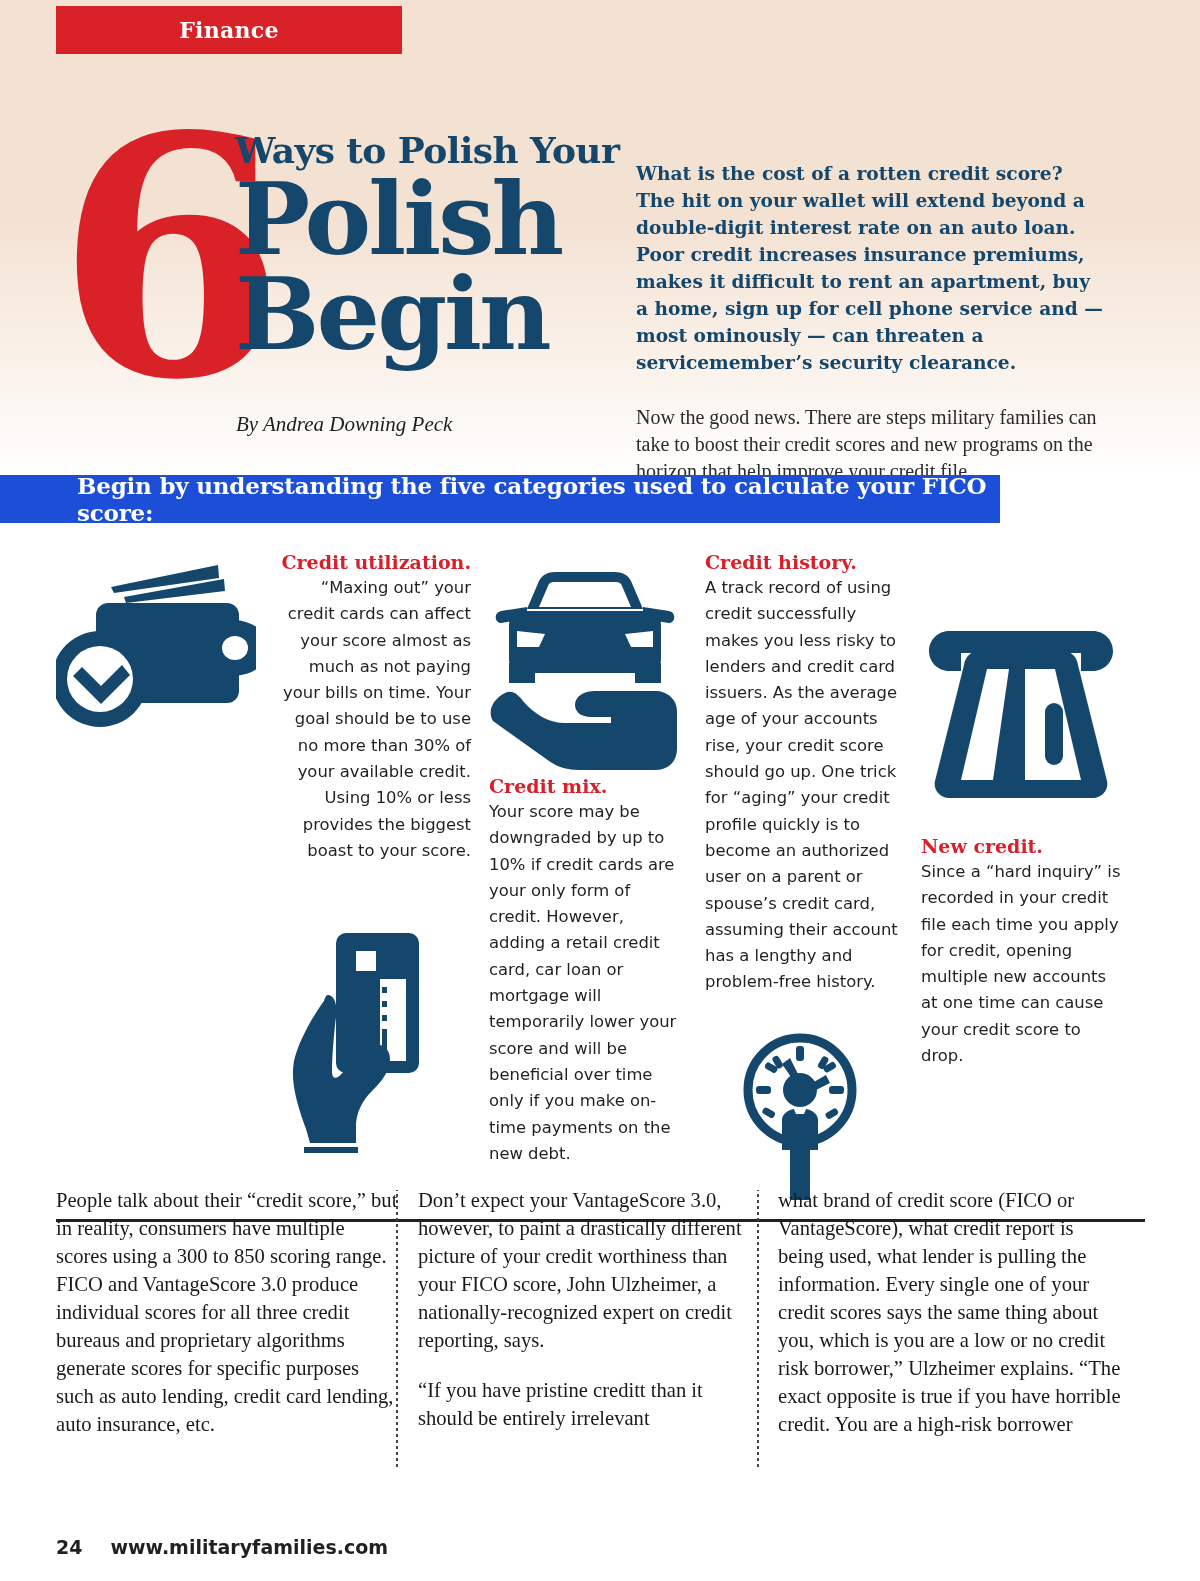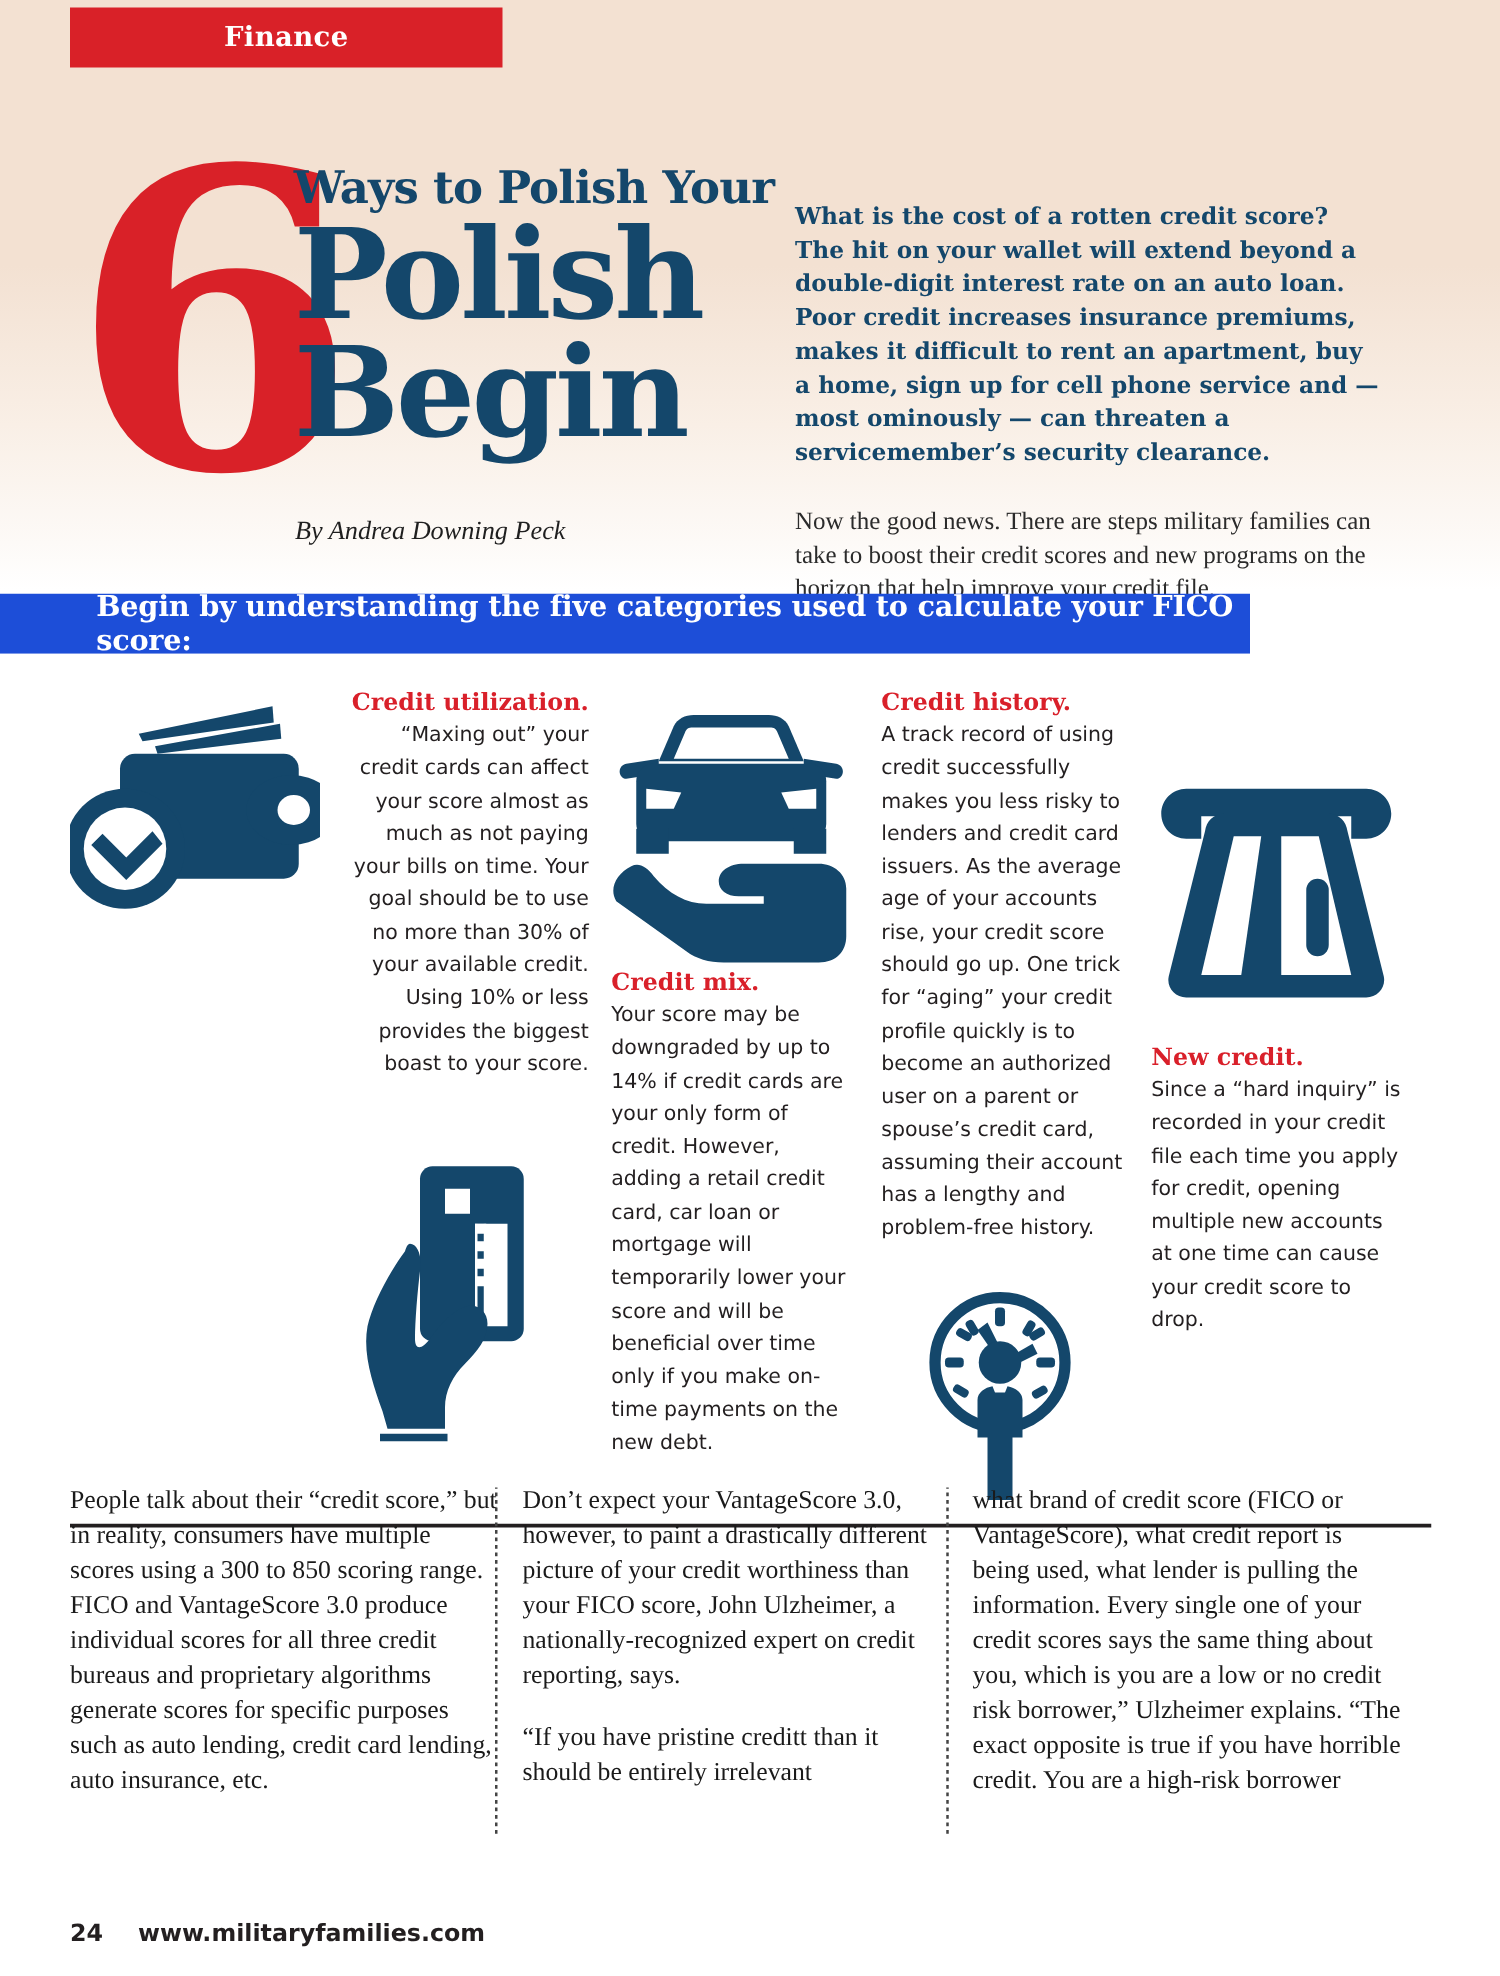--- a/index.html
+++ b/index.html
@@ -308,21 +308,21 @@
       <path d="M18 122 C6 128 0 140 6 150 L62 190 C70 196 80 199 92 199 L168 199
                C182 199 190 190 190 178 L190 140 C190 128 180 120 168 120
                L108 120 C96 120 88 126 88 134 C88 141 94 146 104 146
                L124 146 L124 152 L78 152 C62 152 48 144 36 130
                C30 122 24 119 18 122 Z" fill="#14476b"></path>
     </svg>
   </div>
 
   <div class="cat-col col3" style="top:252px;">
     <div class="cat-head">Credit mix.</div>
-    <div class="cat-body">Your score may be downgraded by up to 14% if credit cards are your only form of credit. However, adding a retail credit card, car loan or mortgage will temporarily lower your score and will be beneficial over time only if you make on-time payments on the new debt.</div>
+    <div class="cat-body">Your score may be downgraded by up to 10% if credit cards are your only form of credit. However, adding a retail credit card, car loan or mortgage will temporarily lower your score and will be beneficial over time only if you make on-time payments on the new debt.</div>
   </div>
 
   <div class="cat-col col4">
     <div class="cat-head">Credit history.</div>
     <div class="cat-body">A track record of using credit successfully makes you less risky to lenders and credit card issuers. As the average age of your accounts rise, your credit score should go up. One trick for “aging” your credit profile quickly is to become an authorized user on a parent or spouse’s credit card, assuming their account has a lengthy and problem-free history.</div>
   </div>
 
   <div class="icon-box" style="left:738px; top:505px;">
     <svg width="125" height="175" viewBox="0 0 125 175">
       <circle cx="62" cy="62" r="52" fill="none" stroke="#14476b" stroke-width="9"></circle>

